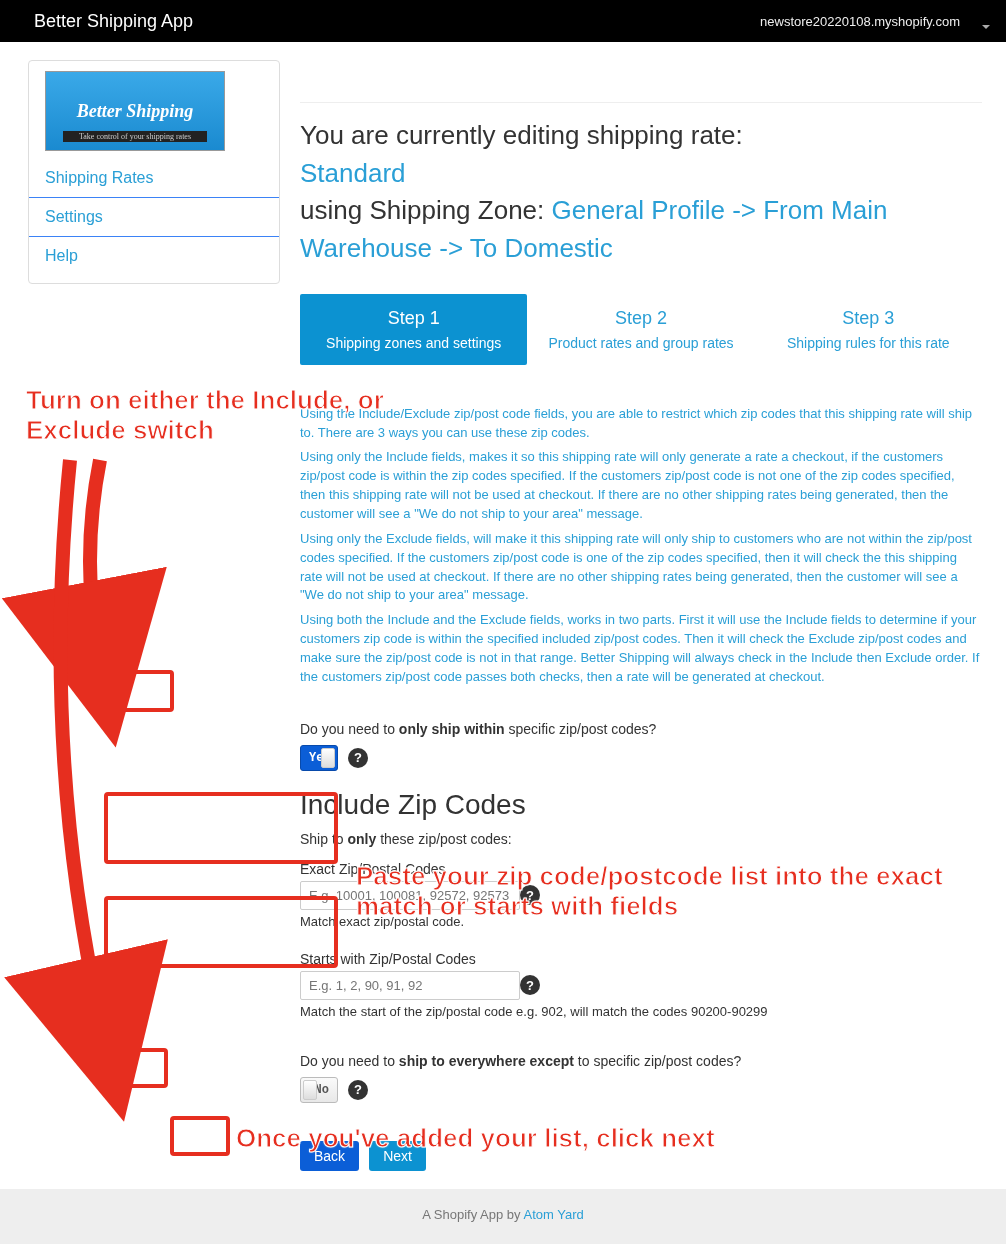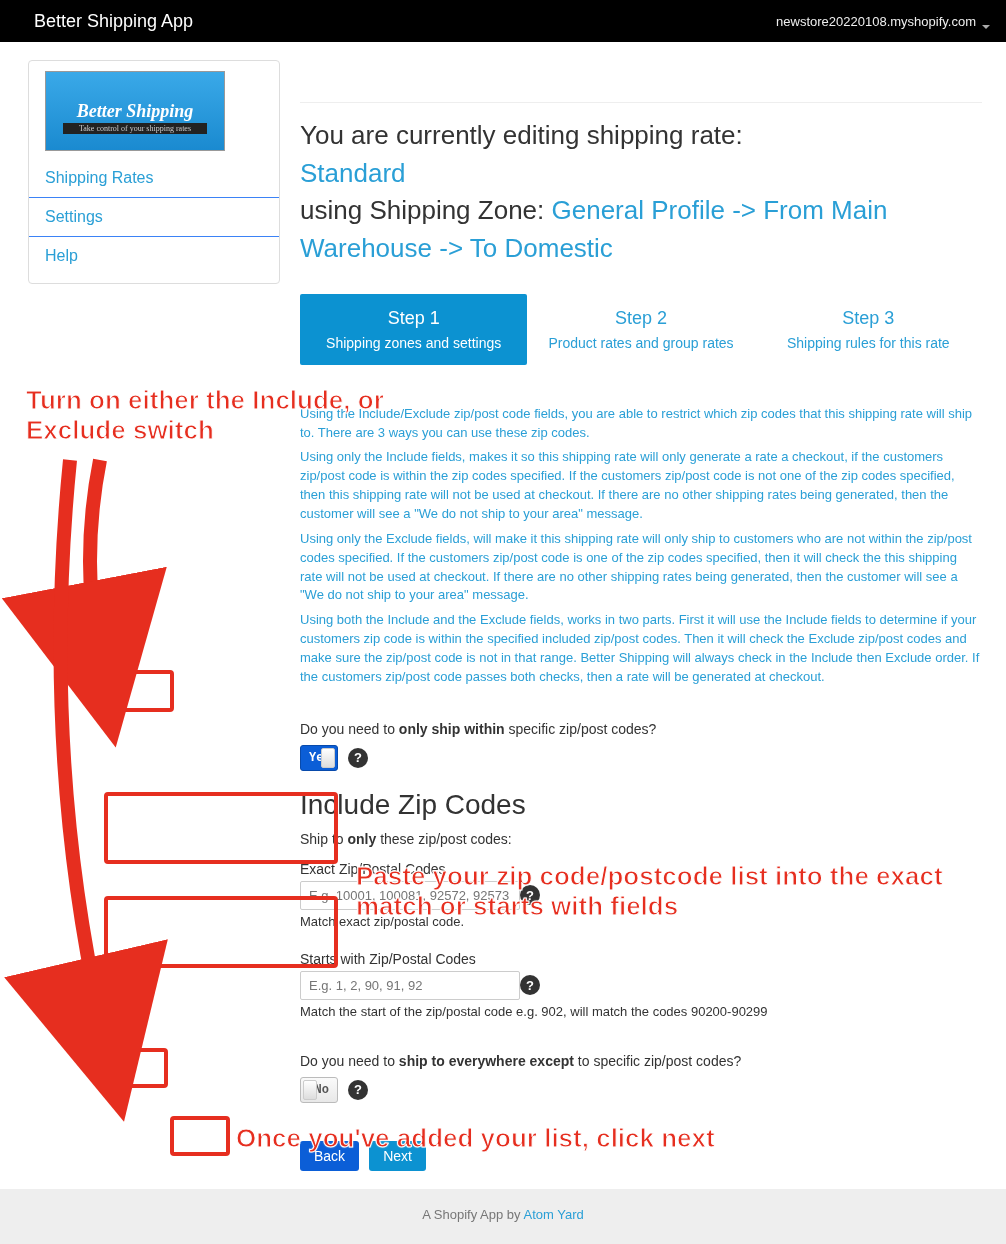--- a/index.html
+++ b/index.html
@@ -1,26 +1,26 @@
 <!DOCTYPE html>
 <html><head>
 <meta charset="utf-8">
 <style>
   * { box-sizing: border-box; margin: 0; padding: 0; }
   body { font-family: -apple-system, BlinkMacSystemFont, "Segoe UI", Helvetica, Arial, sans-serif; background: #eeeeee; color: #333; font-size: 14px; }
   .topbar { background: #000; color: #fff; height: 42px; display: flex; align-items: center; justify-content: space-between; padding: 0 16px 0 34px; }
   .topbar .title { font-size: 18px; font-weight: 400; }
-  .topbar .store { font-size: 13px; display: flex; align-items: flex-end; gap: 6px; cursor: pointer; color: #eee;}
+  .topbar .store { font-size: 13px; display: flex; align-items: flex-end; gap: 22px; cursor: pointer; color: #eee;}
   .caret-down { width: 0; height: 0; border-left: 4px solid transparent; border-right: 4px solid transparent; border-top: 4px solid #aaa; display:inline-block;}
   .page { background: #fff; max-width: 1006px; margin: 0 auto; padding: 0 0 10px 0; }
   .layout { display: flex; padding: 18px 8px 8px 28px; gap: 20px; align-items: flex-start;}
   .sidebar { width: 252px; border: 1px solid #ddd; border-radius: 4px; flex-shrink: 0; }
   .logo { margin: 10px 16px 0 16px; }
   .logo-img { width: 180px; height: 80px; background: linear-gradient(180deg, #3aa9e8, #1a8ad0); border: 1px solid #999; display:flex; align-items:center; justify-content:center; color:#fff; font-family: cursive; font-style:italic; font-weight:bold; font-size:18px; text-align:center; position:relative;}
-  .logo-sub { position:absolute; bottom:16px; font-size:8px; font-style:normal; font-weight:normal; background:#222; color:#ccc; padding:1px 16px;}
+  .logo-sub { position:absolute; bottom:8px; font-size:8px; font-style:normal; font-weight:normal; background:#222; color:#ccc; padding:1px 16px;}
   .nav { list-style: none; padding: 8px 0; }
   .nav li { padding: 10px 16px; border-bottom: 1px solid #3b82f6; }
   .nav li:last-child { border-bottom: none; }
   .nav a { color: #2a9fd6; text-decoration: none; font-size: 16px; }
   .main { flex: 1; padding-right: 16px; }
   .heading { font-size: 26px; font-weight: 400; color: #333; margin: 42px 0 4px 0; line-height: 1.45; border-top: 1px solid #eee; padding-top: 14px;}
   .heading .link { color: #2a9fd6; }
   .steps { display: flex; margin-top: 26px; }
   .step { flex: 1; text-align: center; padding: 14px 8px; color: #2a9fd6; font-size: 14px; cursor:pointer;}
   .step .step-title { font-size: 18px; display:block; margin-bottom: 6px;}

